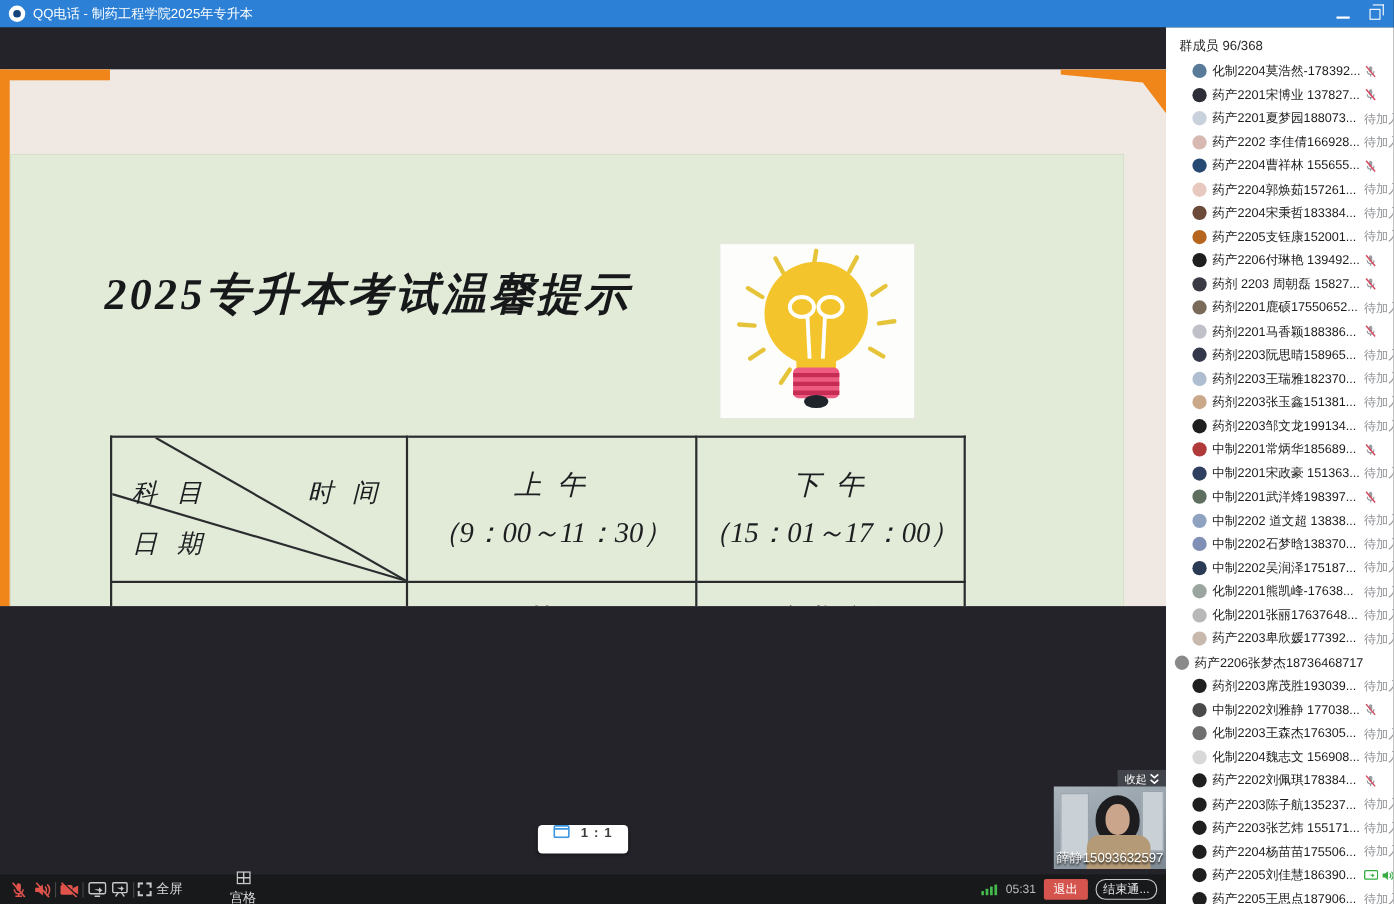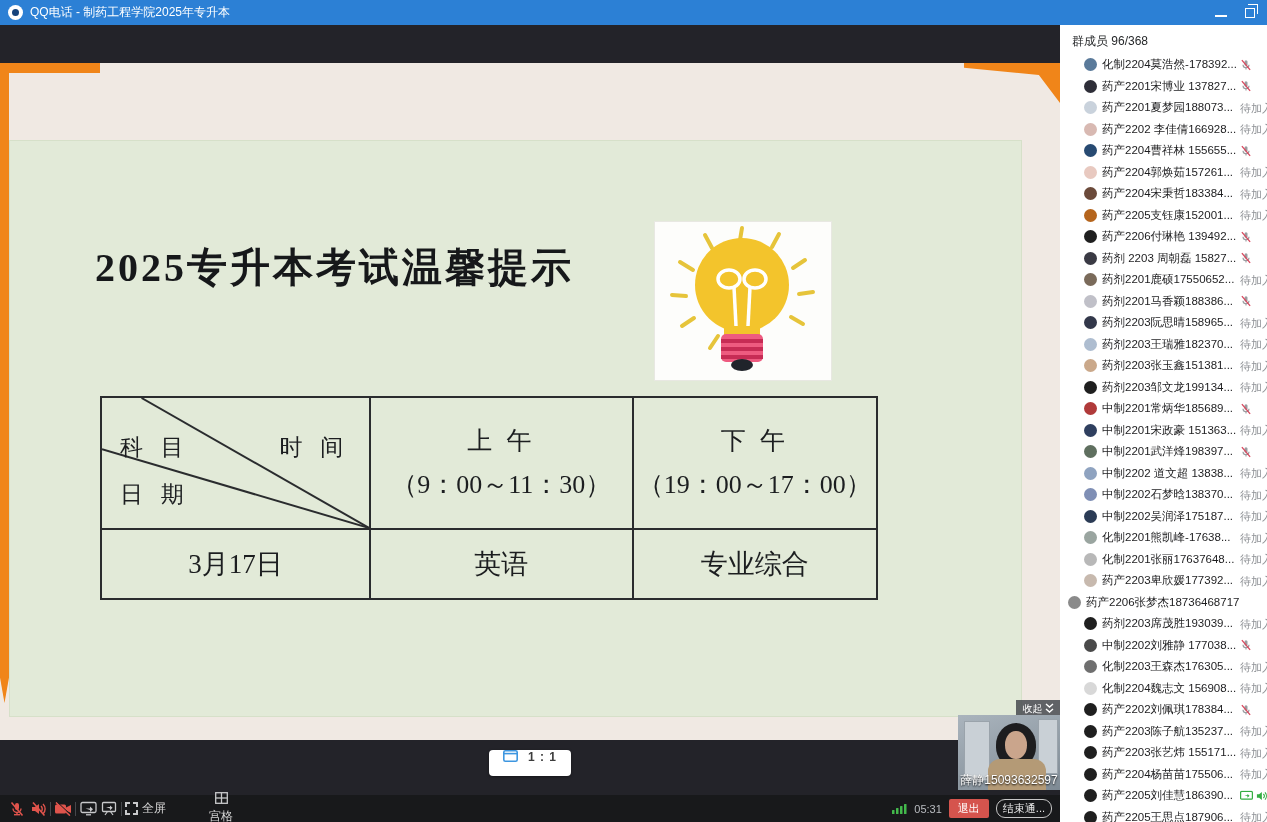--- a/index.html
+++ b/index.html
@@ -11,21 +11,21 @@
   .qq-ico::after { content:""; position:absolute; left:4px; top:4px; width:7px; height:7px; border-radius:50%; background:#15437c; }
   .titlebar-text { color:#fff; font-size:12px; }
   .win-btns { margin-left:auto; display:flex; align-items:center; gap:18px; padding-right:4px; }
   .btn-min { width:12px; height:2px; background:#fff; margin-top:6px; cursor:pointer; }
   .btn-restore { width:10px; height:10px; border:1.5px solid #fff; position:relative; cursor:pointer; }
   .btn-restore::before { content:""; position:absolute; left:2px; top:-5px; width:9px; height:9px; border-top:1.5px solid #fff; border-right:1.5px solid #fff; }
 
   
   .stage { position:absolute; left:0; top:25px; width:1060px; height:797px; background:#232329; overflow:hidden; }
 
-  .share { position:absolute; left:0; top:38px; width:1060px; height:677px; background:#F0E9E3; overflow:hidden; }
+  .share { position:absolute; left:0; top:38px; width:1060px; height:488px; background:#F0E9E3; overflow:hidden;font-style:italic; }
   .orn-top-left { position:absolute; left:0; top:0; width:100px; height:10px; background:#F08519; }
   .orn-left { position:absolute; left:0; top:0; width:9px; height:640px; background:#F08519;
               clip-path:polygon(0 0,100% 0,100% 96%,50% 100%,0 96%); }
   .orn-top-right { position:absolute; right:0; top:0; width:96px; height:40px; background:#F08519;
               clip-path:polygon(0 0,100% 0,100% 100%,78% 30%,0 12%); }
   .card { position:absolute; left:9px; top:77px; width:1013px; height:577px; background:#E2EAD8; box-shadow:inset 0 0 0 1px #d6e0c9; }
 
   .slide-title { position:absolute; left:86px; top:100px; font-family:"Liberation Serif","DejaVu Serif",serif; font-weight:bold; font-size:40px; color:#16181a; letter-spacing:3px; white-space:nowrap; }
   .bulb-box { position:absolute; left:646px; top:82px; width:176px; height:158px; background:#fdfdfb; box-shadow:0 0 0 1px #e8e8e2; }
 
@@ -140,21 +140,21 @@
             <span class="t-subject">科 目</span>
             <span class="t-time">时 间</span>
             <span class="t-date">日 期</span>
           </td>
           <td class="c2">
             <div class="cell-lbl">上 午</div>
             <div class="cell-time">（9：00～11：30）</div>
           </td>
           <td class="c3">
             <div class="cell-lbl">下 午</div>
-            <div class="cell-time">（19：00～17：00）</div>
+            <div class="cell-time">（15：01～17：00）</div>
           </td>
         </tr>
         <tr class="dat-row">
           <td class="c1">3月17日</td>
           <td class="c2">英语</td>
           <td class="c3">专业综合</td>
         </tr>
       </tbody>
         </table>
     </div>

